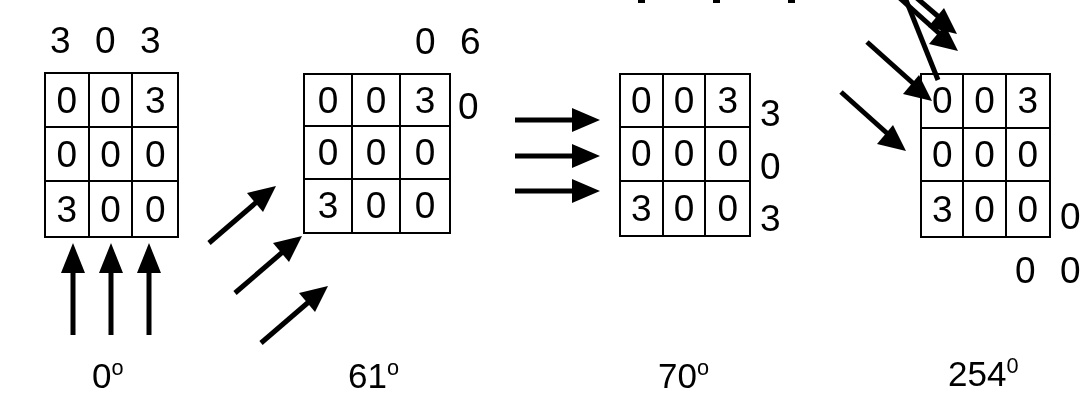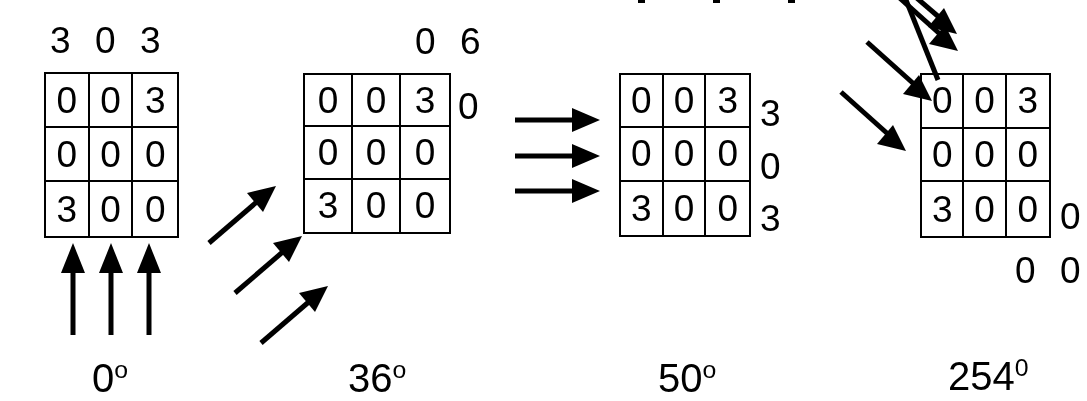--- a/index.html
+++ b/index.html
@@ -49,21 +49,21 @@
     position: absolute;
     font-size: 37px;
     line-height: 1;
     color: #000;
     white-space: nowrap;
   }
 
   
   .caption {
     position: absolute;
-    font-size: 40px;
+    font-size: 35px;
     line-height: 1;
     color: #000;
     white-space: nowrap;
   }
   .caption sup {
     font-size: 0.62em;
     vertical-align: super;
     line-height: 0;
   }
 
@@ -161,21 +161,21 @@
       <g>
         <line x1="55" y1="143" x2="105" y2="100"></line>
         <polygon points="122,86 93,93 109,112"></polygon>
       </g>
       <g>
         <line x1="81" y1="193" x2="131" y2="150"></line>
         <polygon points="148,136 119,143 135,162"></polygon>
       </g>
     </svg>
 
-    <div class="caption" style="left:348px; top:358px;"><span>36</span><sup>o</sup></div>
+    <div class="caption" style="left:348px; top:358px;"><span>61</span><sup>o</sup></div>
   </div>
 
   <div>
 
     <div class="grid" style="left:619px; top:73px; width:132px; height:164px;">
       <div class="cell c1 r1">0</div>
       <div class="cell c2 r1">0</div>
       <div class="cell c3 r1">3</div>
       <div class="cell c1 r2">0</div>
       <div class="cell c2 r2">0</div>
@@ -197,21 +197,21 @@
       <g>
         <line x1="15" y1="66" x2="78" y2="66"></line>
         <polygon points="100,66 72,54 72,78"></polygon>
       </g>
       <g>
         <line x1="15" y1="101" x2="78" y2="101"></line>
         <polygon points="100,101 72,89 72,113"></polygon>
       </g>
     </svg>
 
-    <div class="caption" style="left:658px; top:358px;"><span>50</span><sup>o</sup></div>
+    <div class="caption" style="left:658px; top:358px;"><span>70</span><sup>o</sup></div>
   </div>
 
   <div>
 
     <div class="grid" style="left:920px; top:73px; width:131px; height:165px;">
       <div class="cell c1 r1">0</div>
       <div class="cell c2 r1">0</div>
       <div class="cell c3 r1">3</div>
       <div class="cell c1 r2">0</div>
       <div class="cell c2 r2">0</div>

